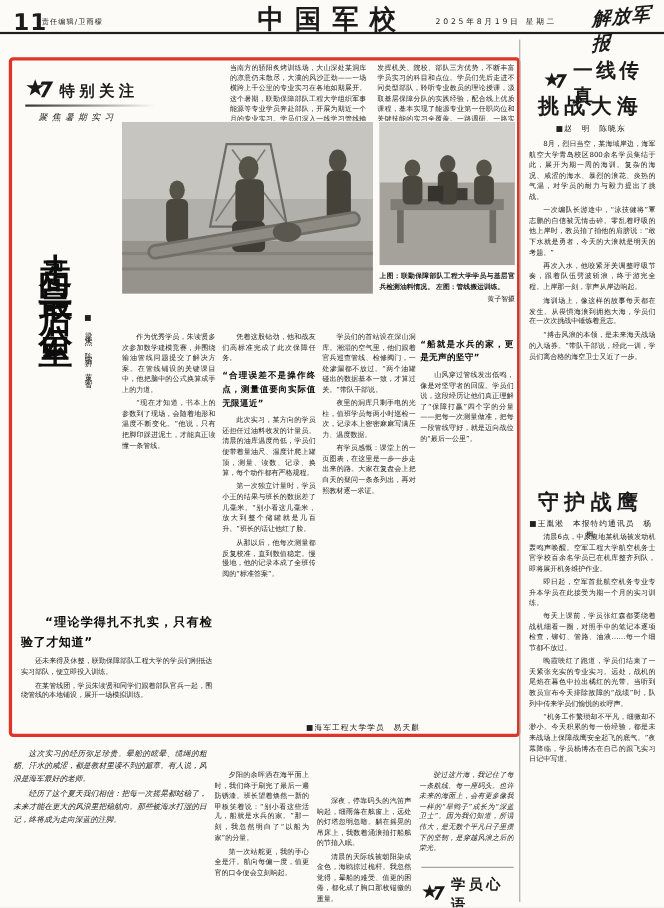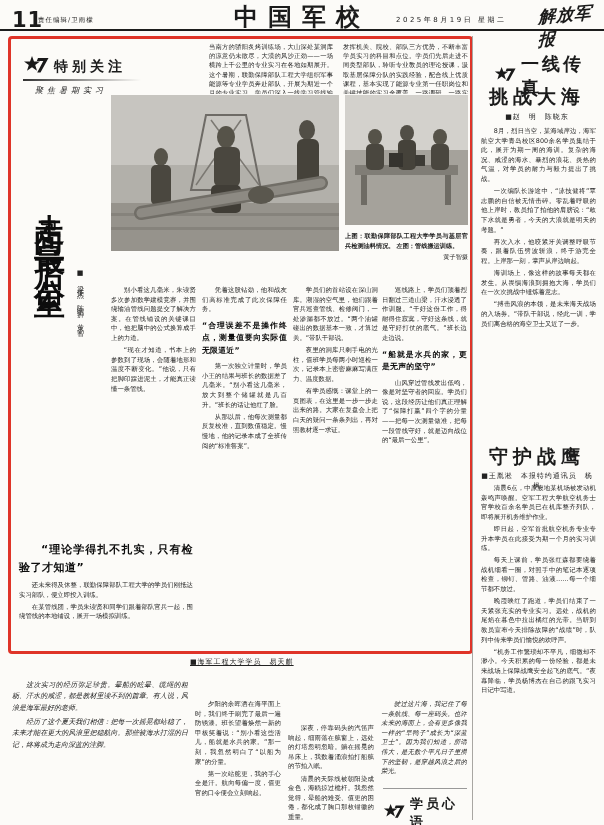--- a/index.html
+++ b/index.html
@@ -34,40 +34,40 @@
             letter-spacing:0.5px;color:#0d0d0d;}
   .subhead{font-size:7.8px;font-weight:800;line-height:1.6;margin:5px 0;text-indent:0;
            letter-spacing:0.3px;color:#0d0d0d;text-align:justify;}
   
   .vdivider{width:1px;background:#a8a6a2;}
   .side-title{font-size:19px;font-weight:900;letter-spacing:5px;text-align:center;white-space:nowrap;}
   .side-byline{font-size:7px;text-align:center;letter-spacing:1px;color:#222;}
   .side-label{display:flex;align-items:center;gap:5px;font-size:18px;font-weight:800;letter-spacing:3px;}
   
   .essay-title{font-size:21px;font-weight:900;letter-spacing:6px;text-align:center;white-space:nowrap;}
-  .essay-byline{font-size:7px;letter-spacing:1px;text-align:left;margin-top:5px;color:#222;text-decoration:underline;}
+  .essay-byline{font-size:7px;letter-spacing:1px;text-align:center;margin-top:5px;color:#222;}
   .italic-block{font-style:italic;font-size:7px;line-height:1.62;}
   .italic-block p{text-indent:2em;margin:0 0 3px 0;}
   .bottom-label{display:flex;align-items:center;gap:5px;font-size:13px;font-weight:800;
                 letter-spacing:3px;border-top:1px solid #999;padding-top:6px;}
   .starflag{flex:0 0 auto;}
 </style>
 </head>
 <body>
 
 <div id="page">
 
   <div class="abs hdr-pagenum" style="left:12px;top:8px;">11</div>
   <div class="abs hdr-editor" style="left:38px;top:16px;">责任编辑/卫雨檬</div>
   <div class="abs hdr-masthead" style="left:50%;top:1px;transform:translateX(-50%);text-align:right;">中国军校</div>
   <div class="abs hdr-date" style="left:396px;top:15px;">2025年8月19日  星期二</div>
   <div class="abs hdr-paper" style="left:538px;top:3px;">解放军报</div>
   <div class="abs hdr-rule" style="left:0;top:29px;width:604px;"></div>
 
-  <div class="abs redbox" style="left:8px;top:36px;width:459px;height:612px;">
+  <div class="abs redbox" style="left:8px;top:52px;width:459px;height:612px;">
 
     <div class="abs seclabel" style="left:12px;top:16px;">
       <span class="starflag">
         <svg width="26" height="20" viewBox="0 0 26 20">
           <path d="M9 1 L11 6.5 L17 6.5 L12.2 10 L14 15.8 L9 12.3 L4 15.8 L5.8 10 L1 6.5 L7 6.5 Z" fill="#1a1a1a"></path>
           <path d="M15 3 L25.5 3 L17.5 17.5 L14.2 17.5 L20.3 6 L13.8 6 Z" fill="#1a1a1a"></path>
         </svg>
       </span>
       <span>特别关注</span>
     </div>
@@ -126,39 +126,39 @@
     <div class="abs headline-v" style="left:18px;top:150px;height:470px;">走向『最后一公里』</div>
     <div class="abs byline-v" style="left:64px;top:230px;height:170px;">■梁佳杰　陈宇翀　黄子智</div>
 
     <div class="abs bigquote" style="left:8px;top:502px;width:174px;">“理论学得扎不扎实，只有检验了才知道”</div>
     <div class="abs body-text" style="left:8px;top:542px;width:174px;height:64px;">
       <p>还未来得及休整，联勤保障部队工程大学的学员们刚抵达实习部队，便立即投入训练。</p>
       <p>在某管线团，学员朱读贤和同学们跟着部队官兵一起，围绕管线的本地铺设，展开一场模拟训练。</p>
     </div>
 
     <div class="abs body-text" style="left:100px;top:247px;width:85px;height:248px;">
-      <p>别小看这几毫米，朱读贤多次参加数学建模竞赛，并围绕输油管线问题提交了解决方案。在管线铺设的关键课目中，他把脑中的公式换算成手上的力道。</p>
+      <p>作为优秀学员，朱读贤多次参加数学建模竞赛，并围绕输油管线问题提交了解决方案。在管线铺设的关键课目中，他把脑中的公式换算成手上的力道。</p>
       <p>“现在才知道，书本上的参数到了现场，会随着地形和温度不断变化。”他说，只有把脚印踩进泥土，才能真正读懂一条管线。</p>
     </div>
 
     <div class="abs body-text" style="left:191px;top:247px;width:85px;height:360px;">
       <p>凭着这股钻劲，他和战友们高标准完成了此次保障任务。</p>
       <div class="subhead">“合理误差不是操作终点，测量值要向实际值无限逼近”</div>
+      <p>此次实习，某方向的学员还担任过油料收发的计量员。清晨的油库温度尚低，学员们便带着量油尺、温度计爬上罐顶，测量、读数、记录、换算，每个动作都有严格规程。</p>
       <p>第一次独立计量时，学员小王的结果与班长的数据差了几毫米。“别小看这几毫米，放大到整个储罐就是几百升。”班长的话让他红了脸。</p>
       <p>从那以后，他每次测量都反复校准，直到数值稳定。慢慢地，他的记录本成了全班传阅的“标准答案”。</p>
     </div>
 
     <div class="abs body-text" style="left:282px;top:247px;width:85px;height:360px;">
       <p>学员们的首站设在深山洞库。潮湿的空气里，他们跟着官兵巡查管线、检修阀门，一处渗漏都不放过。“两个油罐碰出的数据基本一致，才算过关。”带队干部说。</p>
       <p>夜里的洞库只剩手电的光柱，值班学员每两小时巡检一次，记录本上密密麻麻写满压力、温度数据。</p>
       <p>有学员感慨：课堂上的一页图表，在这里是一步一步走出来的路。大家在复盘会上把白天的疑问一条条列出，再对照教材逐一求证。</p>
     </div>
 
     <div class="abs body-text" style="left:371px;top:247px;width:85px;height:360px;">
-      <p>巡线路上，学员们顶着烈日翻过三道山梁，汗水浸透了作训服。“干好这份工作，得耐得住寂寞，守好这条线，就是守好打仗的底气。”班长边走边说。</p>
       <div class="subhead">“船就是水兵的家，更是无声的坚守”</div>
       <p>山风穿过管线发出低鸣，像是对坚守者的回应。学员们说，这段经历让他们真正理解了“保障打赢”四个字的分量——把每一次测量做准，把每一段管线守好，就是迈向战位的“最后一公里”。</p>
     </div>
   </div>
 
   <div class="abs vdivider" style="left:472px;top:36px;height:784px;"></div>
 
   <div class="abs side-label" style="left:494px;top:52px;">
     <span class="starflag">
       <svg width="22" height="17" viewBox="0 0 26 20">

